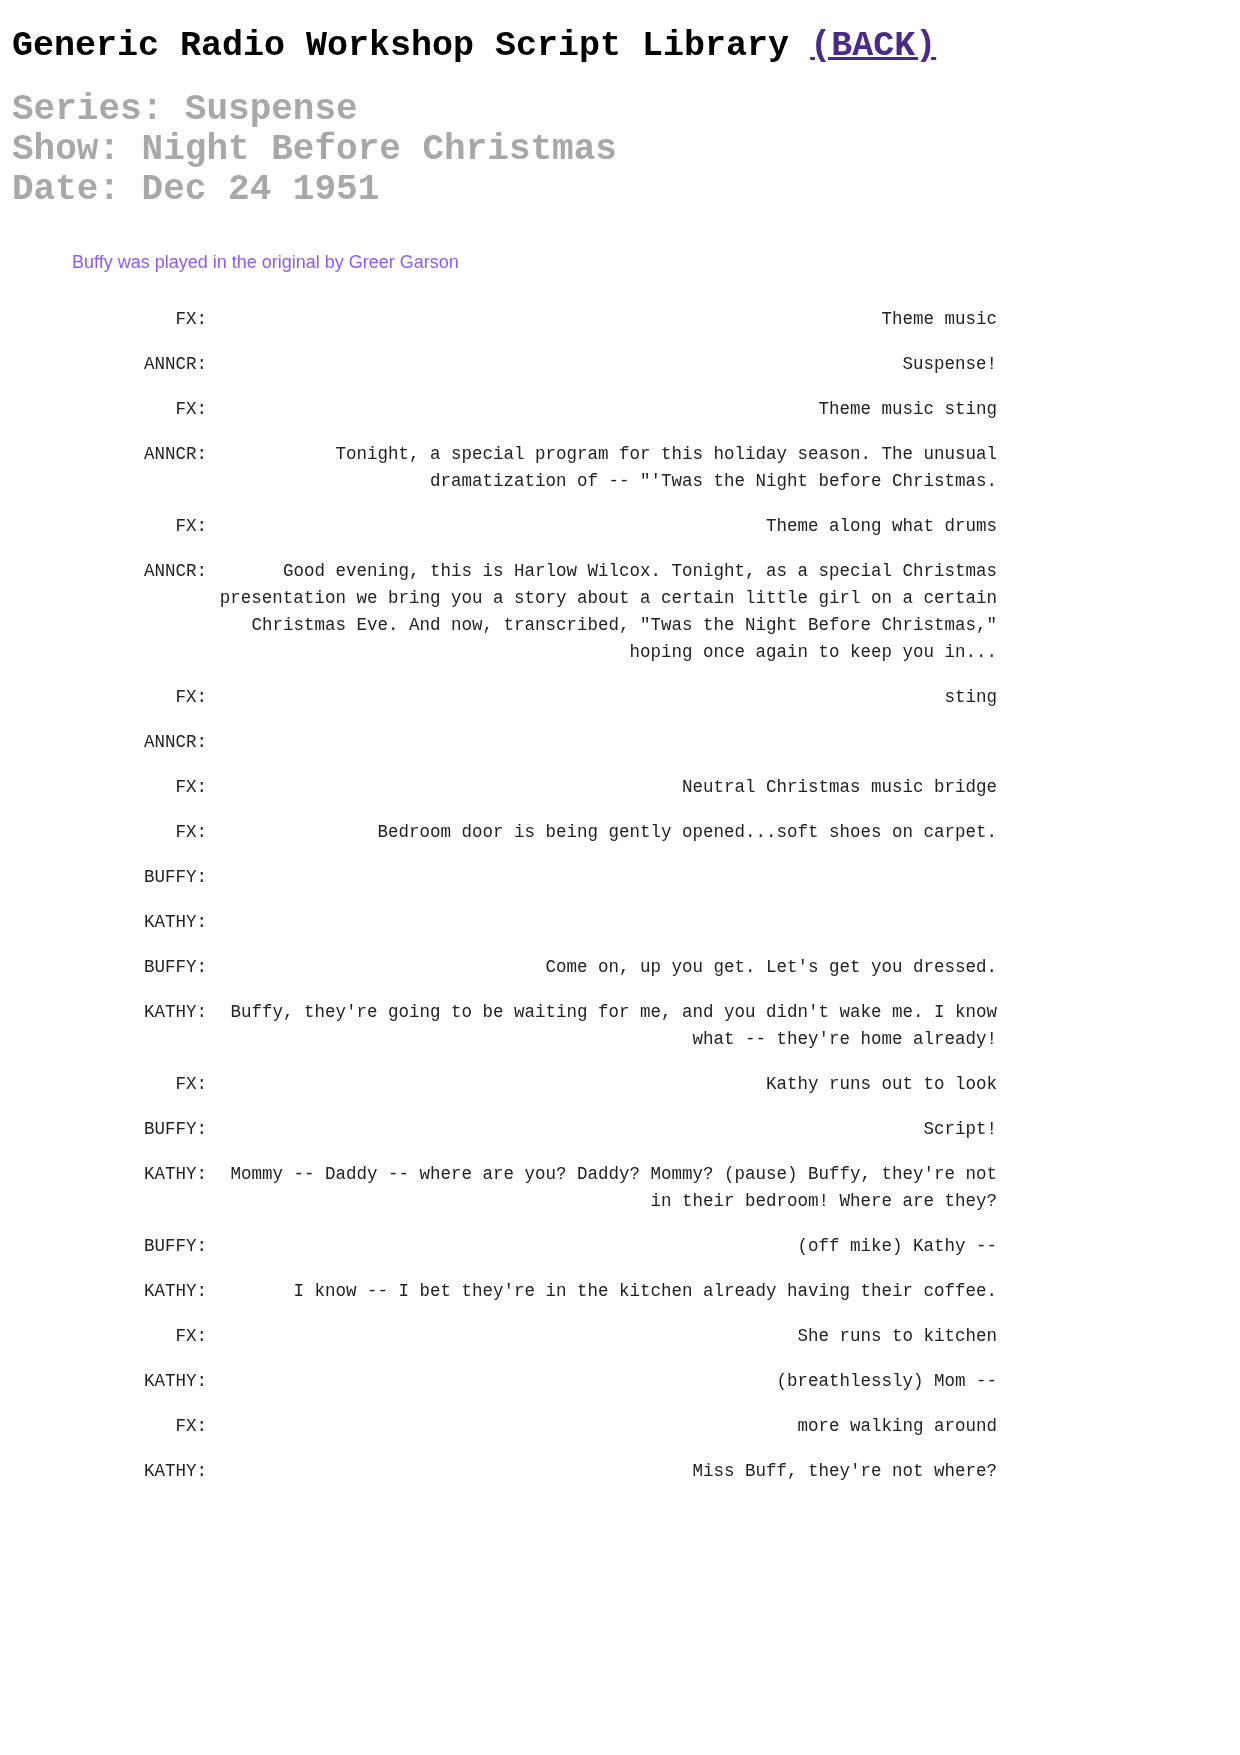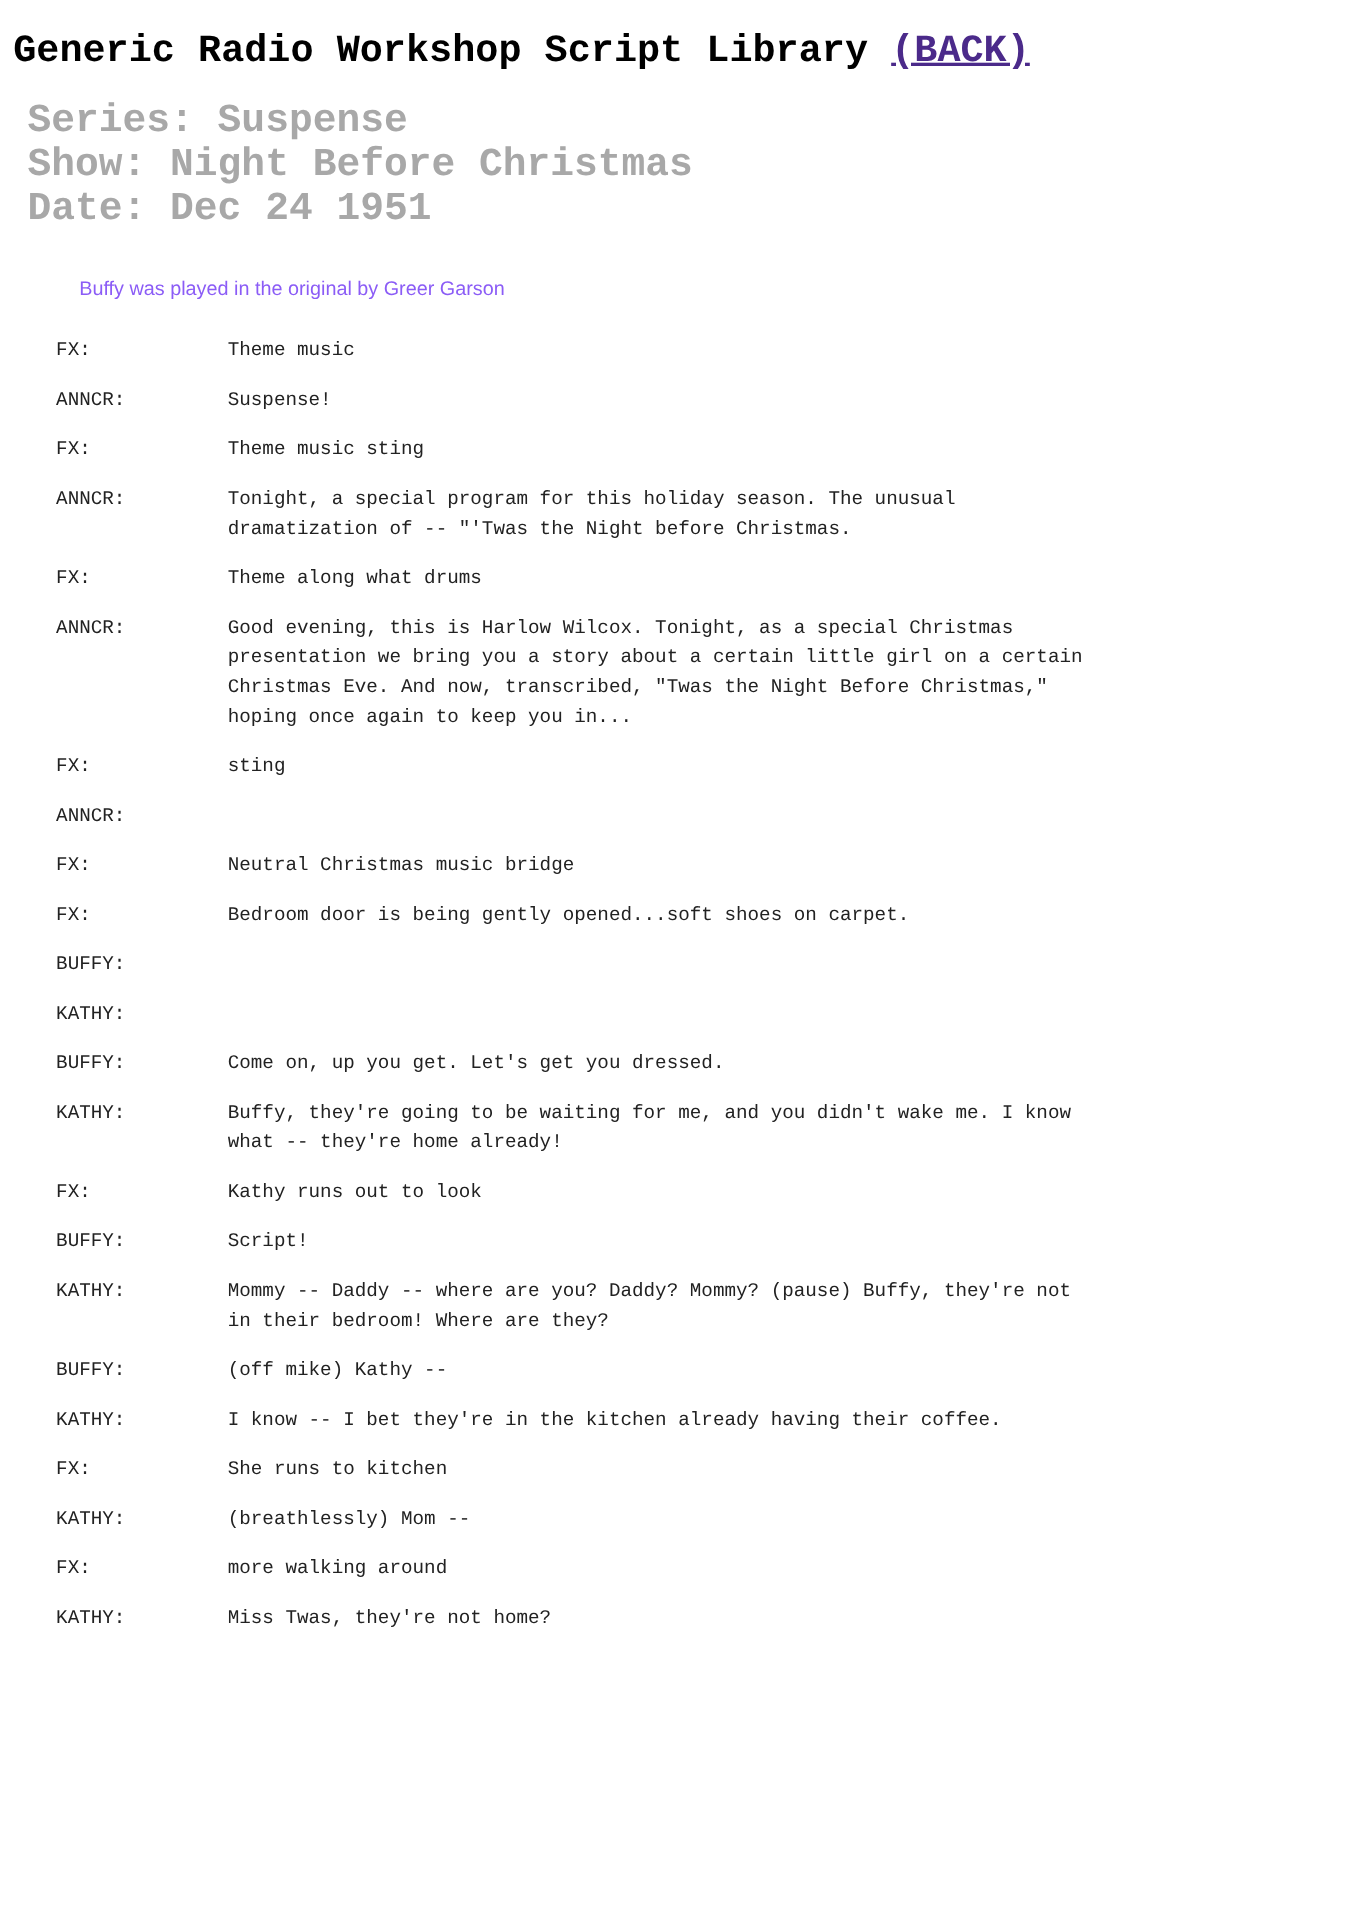--- a/index.html
+++ b/index.html
@@ -1,22 +1,22 @@
 <!DOCTYPE html>
 <html><head>
 <meta charset="utf-8">
 <style>
   html, body { margin: 0; padding: 0; background: #ffffff; }
   body { width: 1240px; min-height: 1755px; position: relative; }
   .header { position: absolute; left: 12px; top: 26px; font-family: "Liberation Mono", monospace; font-weight: bold; font-size: 35px; color: #000; white-space: pre; }
   .header a { color: #4b2a8a; text-decoration: underline; }
-  .meta { position: absolute; left: 12px; top: 90px; font-family: "Liberation Mono", monospace; font-weight: bold; font-size: 36px; line-height: 40px; color: #a8a8a8; white-space: pre; margin-left: 13px; }
+  .meta { position: absolute; left: 12px; top: 90px; font-family: "Liberation Mono", monospace; font-weight: bold; font-size: 36px; line-height: 40px; color: #a8a8a8; white-space: pre; }
   .note { position: absolute; left: 72px; top: 252px; font-family: "Liberation Sans", sans-serif; font-size: 18px; color: #8b5cf6; }
   .script { position: absolute; left: 51px; top: 306px; width: 1000px; font-family: "Liberation Mono", monospace; font-size: 17.5px; color: #222; }
-  .line { display: flex; margin-bottom: 18px; line-height: 27px; }
+  .line { display: flex; margin-bottom: 18px; line-height: 27px; text-align: right; }
   .speaker { width: 156px; flex: none; white-space: pre; }
   .text { width: 790px; }
 </style>
 </head>
 <body>
 
 <div class="header"><span>Generic Radio Workshop Script Library</span> <a href="#">(BACK)</a></div>
 
 <div class="meta"><div>Series: Suspense</div><div>Show: Night Before Christmas</div><div>Date: Dec 24 1951</div></div>
 
@@ -103,15 +103,15 @@
     <div class="line">
       <div class="speaker">KATHY:</div>
       <div class="text">(breathlessly) Mom --</div>
     </div>
     <div class="line">
       <div class="speaker">FX:</div>
       <div class="text">more walking around</div>
     </div>
     <div class="line">
       <div class="speaker">KATHY:</div>
-      <div class="text">Miss Twas, they're not home?</div>
+      <div class="text">Miss Buff, they're not where?</div>
     </div>
   </div>
 
 </body></html>

